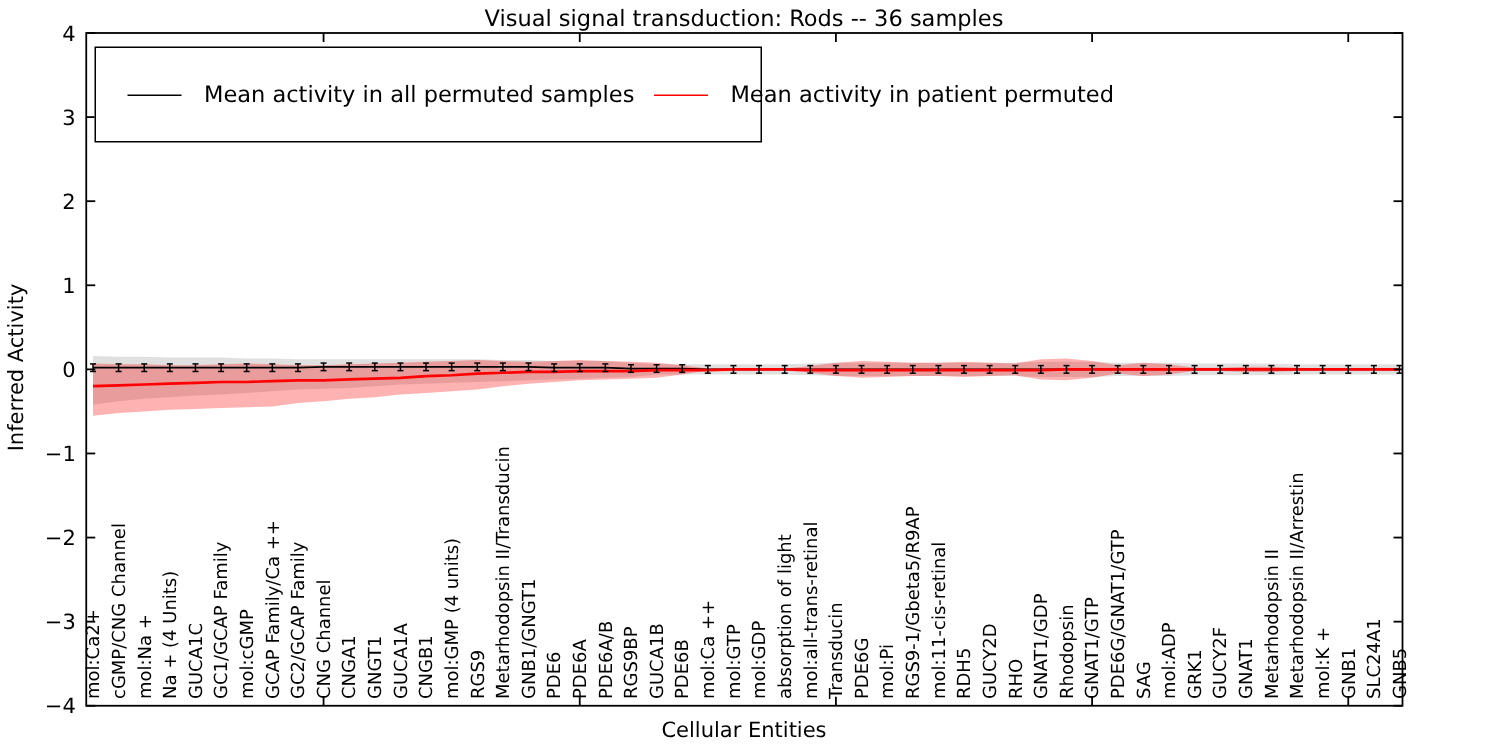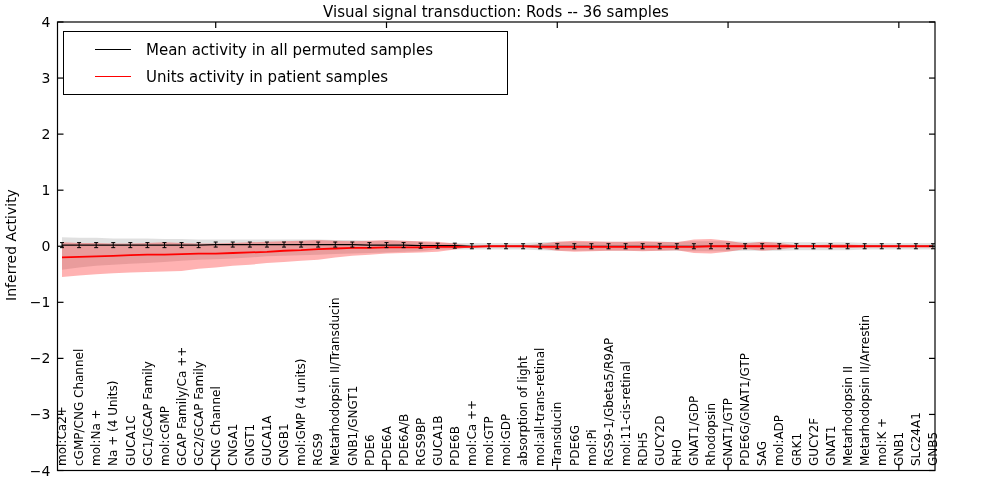--- a/index.html
+++ b/index.html
@@ -2,21 +2,21 @@
 <html><head>
 <meta charset="utf-8">
 <style>
   html,body{margin:0;padding:0;background:#fff;}
   body{width:1000px;height:500px;position:relative;font-family:"DejaVu Sans",sans-serif;color:#000;overflow:hidden;}
   #figure{position:absolute;inset:0;}
   #chart-svg{position:absolute;left:0;top:0;}
   .title{position:absolute;left:57px;top:3px;width:878px;text-align:center;font-size:15px;white-space:nowrap;}
   .xlabel{position:absolute;left:57px;top:479px;width:878px;text-align:center;font-size:14px;}
   .ylabel{position:absolute;left:11px;top:245px;transform:translate(-50%,-50%) rotate(-90deg);white-space:nowrap;font-size:14px;}
-  .legend{position:absolute;left:63px;top:31px;width:445px;height:64px;background:#fff;border:1.5px solid #000;box-sizing:border-box;display:flex;flex-direction:column;justify-content:space-around;padding:4px 18px;}
+  .legend{position:absolute;left:63px;top:31px;width:445px;height:64px;background:#fff;border:1.5px solid #000;box-sizing:border-box;display:flex;flex-direction:row;justify-content:space-around;padding:4px 8px;}
   .legend-row{display:flex;align-items:center;padding-left:13px;}
   .legend-swatch{width:36px;height:0;border-top:1.5px solid #000;margin-right:15px;flex:0 0 auto;}
   .legend-label{font-size:15px;white-space:nowrap;}
 </style>
 </head>
 <body>
 
 <div id="figure">
   <svg id="chart-svg" width="1000" height="500">
       <polygon points="62,237.28 79.07843137254902,237.84062500000002 96.15686274509804,237.84062500000002 113.23529411764706,238.40125 130.31372549019608,238.40125 147.39215686274508,238.40125 164.47058823529412,238.961875 181.54901960784315,238.961875 198.62745098039215,239.5225 215.7058823529412,239.5225 232.7843137254902,239.5225 249.86274509803923,239.5225 266.94117647058823,239.5225 284.01960784313724,239.5225 301.0980392156863,239.5225 318.1764705882353,239.5225 335.2549019607843,240.083125 352.3333333333333,240.083125 369.4117647058824,240.64374999999998 386.4901960784314,240.64374999999998 403.5686274509804,240.64374999999998 420.6470588235294,241.765 437.72549019607845,242.88625 454.80392156862746,242.88625 471.88235294117646,242.88625 488.96078431372547,242.88625 506.03921568627453,242.88625 523.1176470588235,242.88625 540.1960784313726,242.325625 557.2745098039215,241.765 574.3529411764706,241.765 591.4313725490196,241.765 608.5098039215686,241.765 625.5882352941177,241.765 642.6666666666666,241.765 659.7450980392157,241.765 676.8235294117648,241.765 693.9019607843137,241.204375 710.9803921568628,241.204375 728.0588235294117,241.204375 745.1372549019608,241.765 762.2156862745098,241.765 779.2941176470588,241.765 796.3725490196078,242.325625 813.4509803921569,242.325625 830.5294117647059,242.325625 847.6078431372549,242.325625 864.6862745098039,242.88625 881.7647058823529,242.88625 898.843137254902,242.88625 915.9215686274509,242.88625 933,242.88625 933,249.61374999999998 915.9215686274509,249.61374999999998 898.843137254902,249.61374999999998 881.7647058823529,249.61374999999998 864.6862745098039,249.61374999999998 847.6078431372549,250.17437500000003 830.5294117647059,250.17437500000003 813.4509803921569,250.17437500000003 796.3725490196078,250.17437500000003 779.2941176470588,250.735 762.2156862745098,250.735 745.1372549019608,250.735 728.0588235294117,251.295625 710.9803921568628,251.295625 693.9019607843137,251.295625 676.8235294117648,250.735 659.7450980392157,250.735 642.6666666666666,250.735 625.5882352941177,250.735 608.5098039215686,250.735 591.4313725490196,250.735 574.3529411764706,250.735 557.2745098039215,250.735 540.1960784313726,250.17437500000003 523.1176470588235,249.61374999999998 506.03921568627453,249.61374999999998 488.96078431372547,249.61374999999998 471.88235294117646,249.61374999999998 454.80392156862746,249.61374999999998 437.72549019607845,249.61374999999998 420.6470588235294,251.295625 403.5686274509804,251.85625 386.4901960784314,252.416875 369.4117647058824,252.9775 352.3333333333333,253.538125 335.2549019607843,254.09875 318.1764705882353,254.659375 301.0980392156863,255.22 284.01960784313724,255.780625 266.94117647058823,256.34124999999995 249.86274509803923,257.4625 232.7843137254902,258.58375 215.7058823529412,259.144375 198.62745098039215,259.70500000000004 181.54901960784315,260.82624999999996 164.47058823529412,261.9475 147.39215686274508,263.06875 130.31372549019608,263.629375 113.23529411764706,264.750625 96.15686274509804,265.871875 79.07843137254902,267.55375000000004 62,269.79625" fill="#000000" fill-opacity="0.12" stroke="none"></polygon>
@@ -265,23 +265,24 @@
       <text x="830.5294117647059" y="466" dy="0.35em" text-anchor="start" font-size="12px" font-family="&quot;DejaVu Sans&quot;, sans-serif" fill="#000" transform="rotate(-90 830.5294117647059 466)">GNAT1</text>
       <text x="847.6078431372549" y="466" dy="0.35em" text-anchor="start" font-size="12px" font-family="&quot;DejaVu Sans&quot;, sans-serif" fill="#000" transform="rotate(-90 847.6078431372549 466)">Metarhodopsin II</text>
       <text x="864.6862745098039" y="466" dy="0.35em" text-anchor="start" font-size="12px" font-family="&quot;DejaVu Sans&quot;, sans-serif" fill="#000" transform="rotate(-90 864.6862745098039 466)">Metarhodopsin II/Arrestin</text>
       <text x="881.7647058823529" y="466" dy="0.35em" text-anchor="start" font-size="12px" font-family="&quot;DejaVu Sans&quot;, sans-serif" fill="#000" transform="rotate(-90 881.7647058823529 466)">mol:K +</text>
       <text x="898.843137254902" y="466" dy="0.35em" text-anchor="start" font-size="12px" font-family="&quot;DejaVu Sans&quot;, sans-serif" fill="#000" transform="rotate(-90 898.843137254902 466)">GNB1</text>
       <text x="915.9215686274509" y="466" dy="0.35em" text-anchor="start" font-size="12px" font-family="&quot;DejaVu Sans&quot;, sans-serif" fill="#000" transform="rotate(-90 915.9215686274509 466)">SLC24A1</text>
       <text x="933" y="466" dy="0.35em" text-anchor="start" font-size="12px" font-family="&quot;DejaVu Sans&quot;, sans-serif" fill="#000" transform="rotate(-90 933 466)">GNB5</text>
     </svg>
   <div class="title">Visual signal transduction: Rods -- 36 samples</div>
   <div class="ylabel">Inferred Activity</div>
+  <div class="xlabel">Cellular Entities</div>
   <div class="legend">
     <div class="legend-row">
       <span class="legend-swatch" style="border-top-color: rgb(0, 0, 0);"></span>
       <span class="legend-label">Mean activity in all permuted samples</span>
     </div>
     <div class="legend-row">
       <span class="legend-swatch" style="border-top-color: rgb(255, 0, 0);"></span>
-      <span class="legend-label">Units activity in patient samples</span>
+      <span class="legend-label">Mean activity in patient permuted</span>
     </div>
   </div>
 </div>
 
 </body></html>

